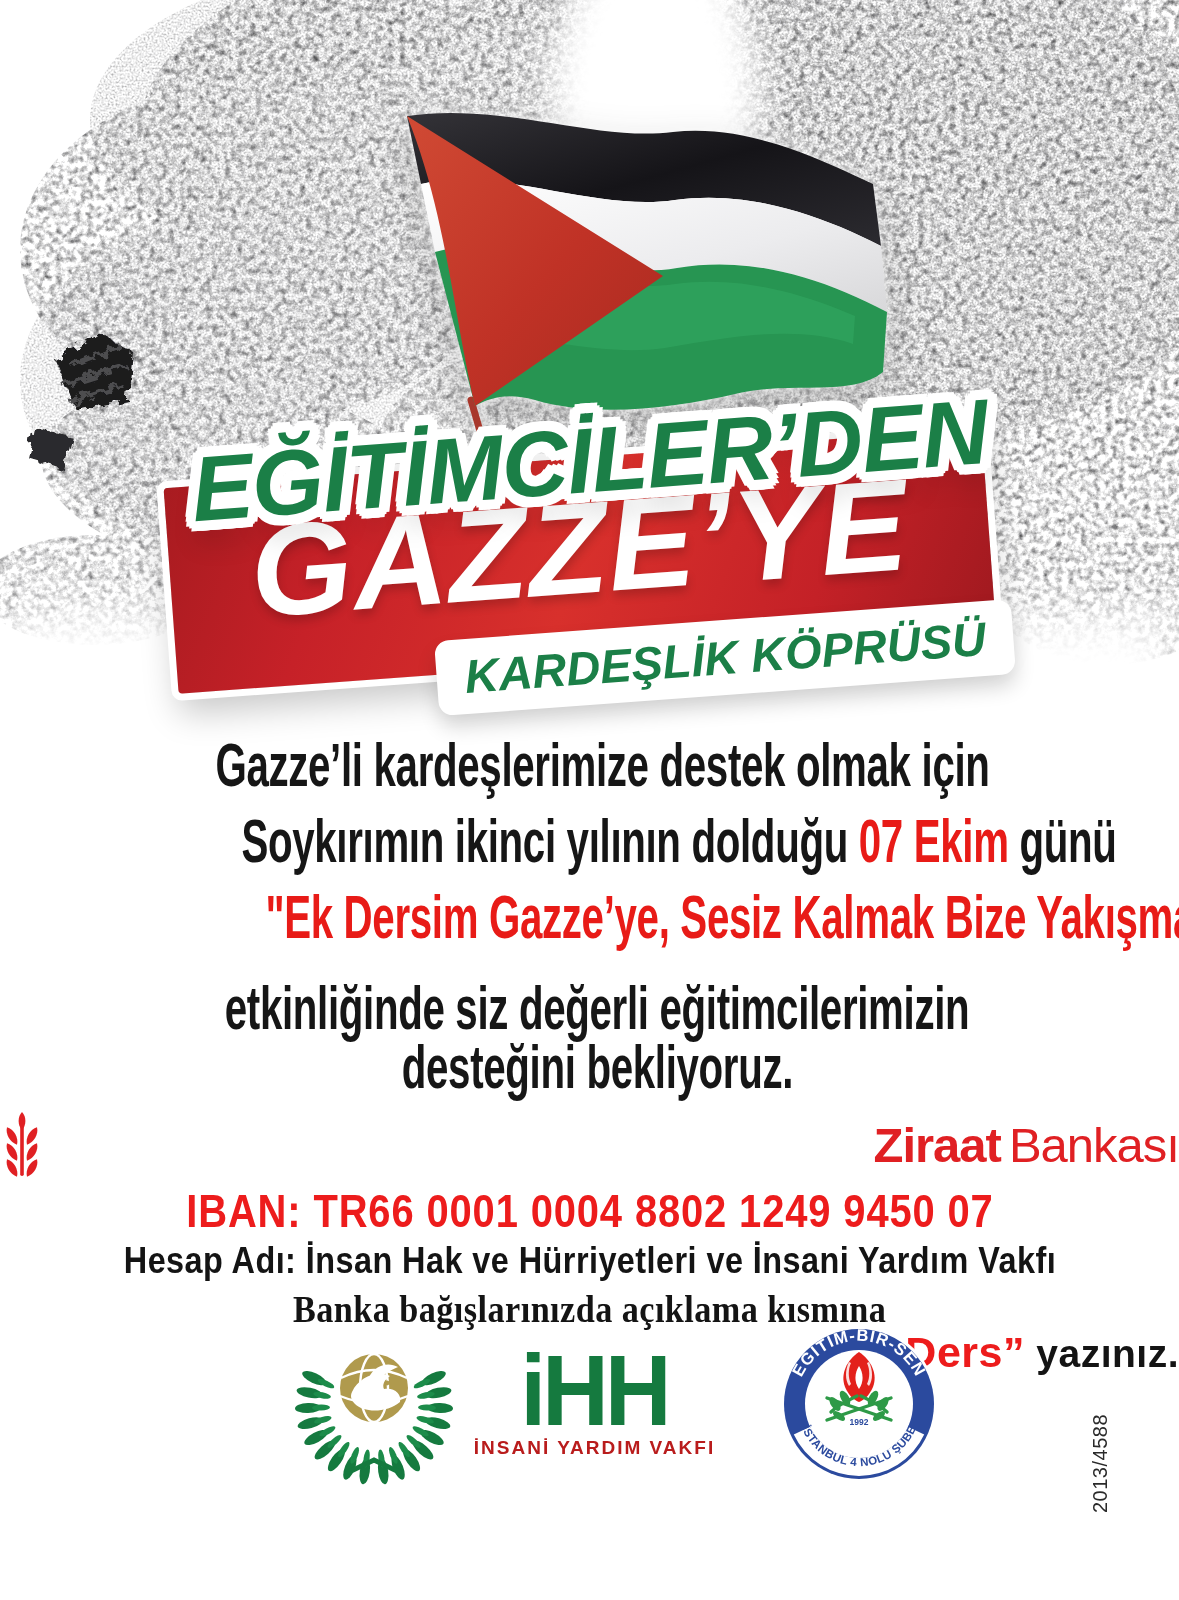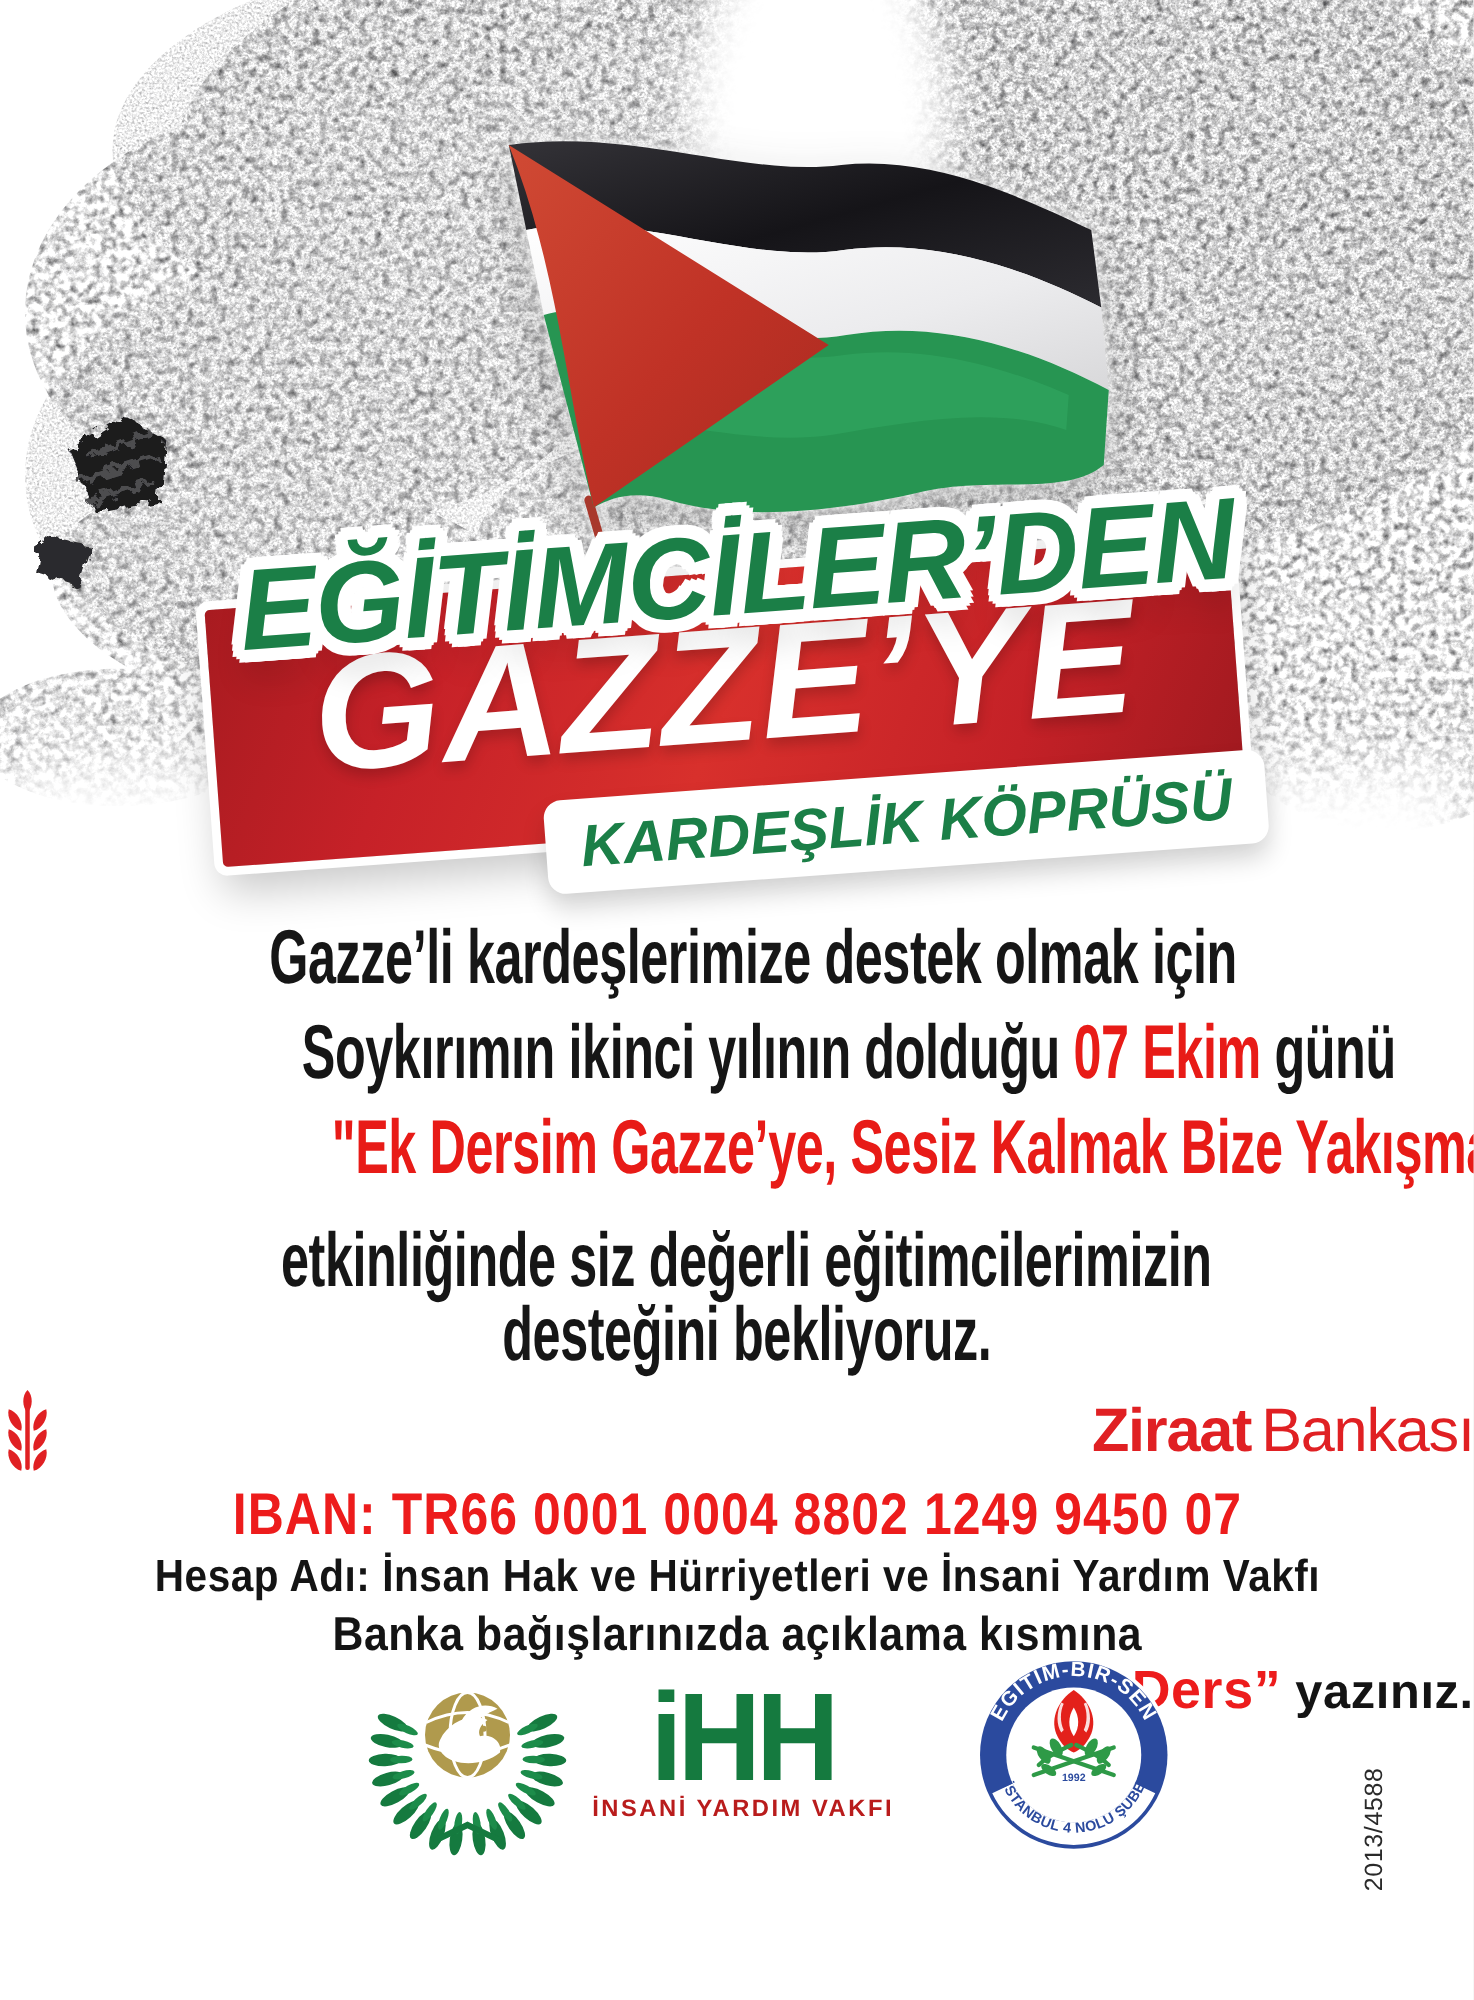--- a/index.html
+++ b/index.html
@@ -54,21 +54,21 @@
   
   .zb-row{left:0;right:0;top:1112px;display:flex;align-items:center;justify-content:space-between;gap:13px;z-index:4;}
   .zb-text{font-size:49px;color:#E02023;white-space:nowrap;letter-spacing:-1px;}
   .zb-text .b1{font-weight:700;}
   .zb-text .b2{font-weight:400;margin-left:8px;}
   .iban-line{left:0;right:0;top:1183px;text-align:center;z-index:4;}
   .iban{display:inline-block;transform:scaleX(.85);font-weight:700;font-size:47px;
         letter-spacing:1px;color:#ED1C1C;white-space:nowrap;}
   .geo{display:inline-block;transform:scaleX(.9);font-weight:700;color:#141414;white-space:nowrap;letter-spacing:.5px;}
   .hesap-line{left:0;right:0;top:1240px;text-align:center;z-index:4;font-size:36px;}
-  .banka-line{left:0;right:0;top:1287px;text-align:center;z-index:4;font-size:38px;}
+  .banka-line{left:0;right:0;top:1287px;text-align:center;z-index:4;font-size:38px;font-family:Liberation Serif, serif;}
   .ekders-line{left:0;right:0;top:1328px;text-align:right;z-index:4;font-size:39px;}
   .ekders-line .hl{font-weight:800;color:#ED1C1C;font-size:43px;}
   
   .footer-row{left:0;right:0;top:1322px;display:flex;align-items:center;justify-content:center;gap:64px;z-index:4;padding-left:48px;}
   .ihh-group{display:flex;align-items:center;gap:14px;}
   .ihh-textcol{display:flex;flex-direction:column;align-items:center;}
   .ihh-acronym{font-weight:900;font-size:100px;line-height:.82;color:#157A3F;letter-spacing:-4px;
                transform:scaleX(.92);}
   .ihh-sub{font-weight:700;font-size:19px;letter-spacing:2px;color:#b91c1c;margin-top:6px;white-space:nowrap;}
   .ref-code{right:14px;top:1452px;z-index:4;width:130px;text-align:center;

